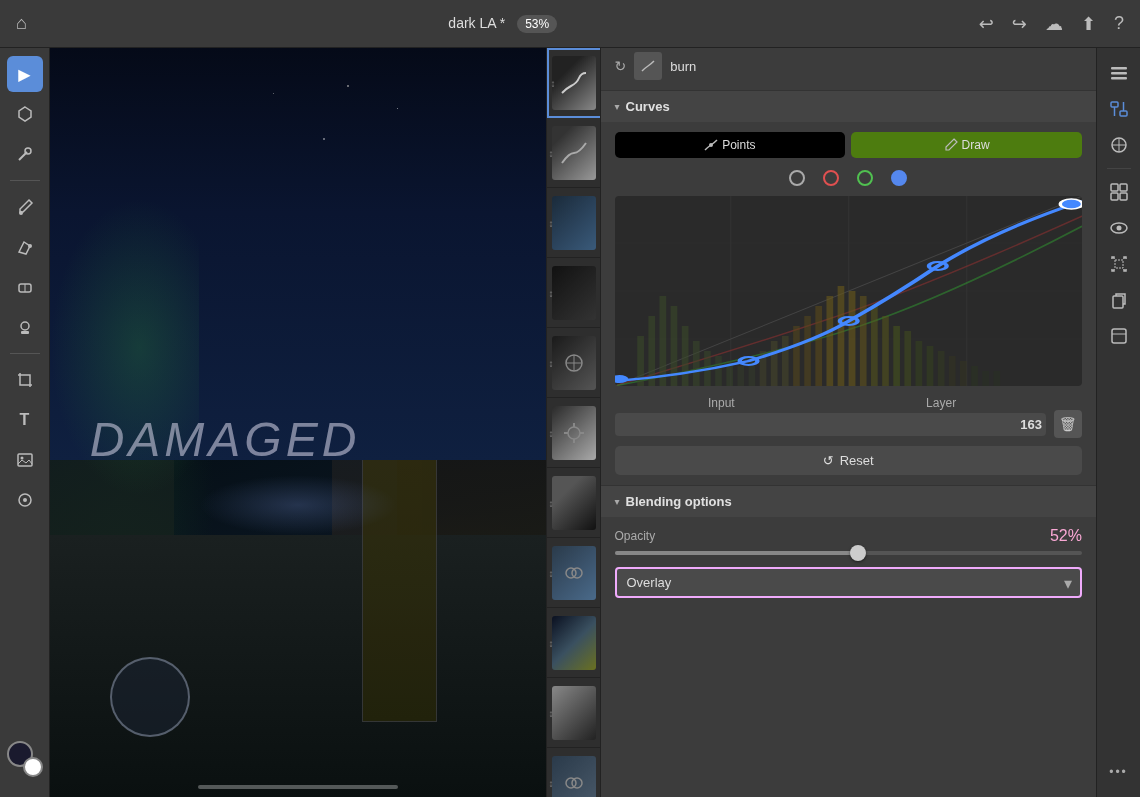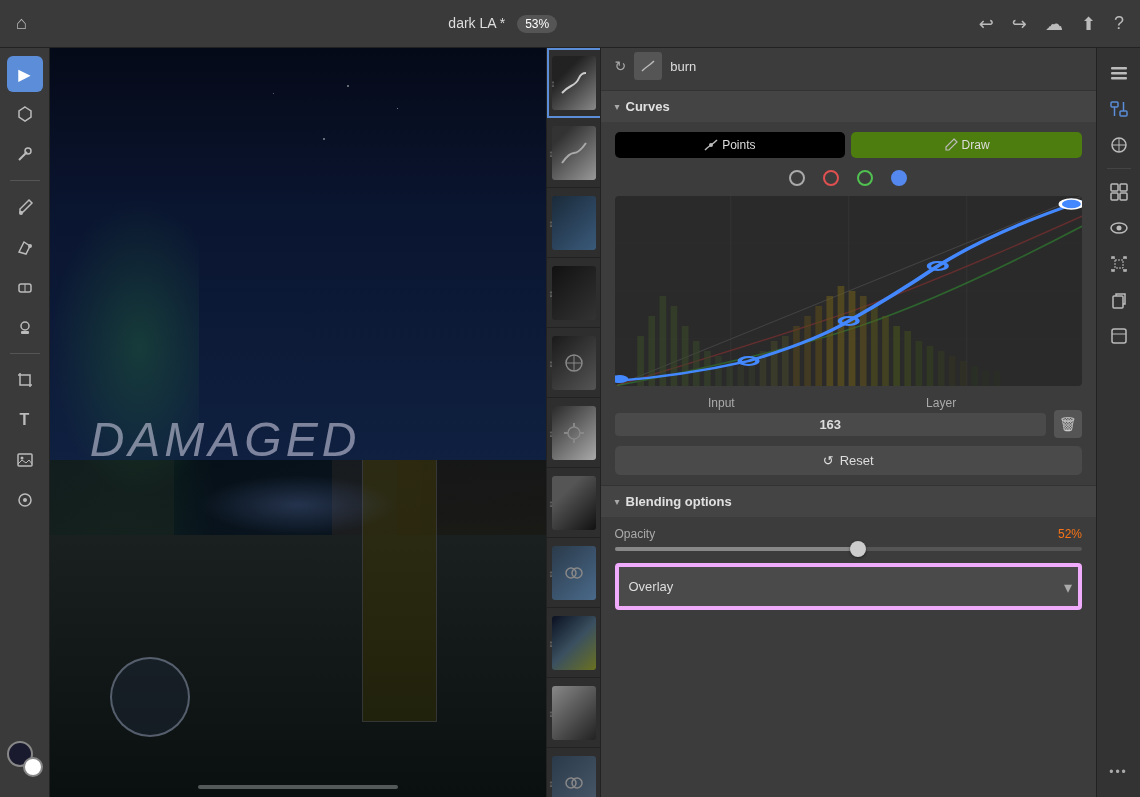--- a/index.html
+++ b/index.html
@@ -291,21 +291,21 @@
     
     .io-row {
       display: flex;
       align-items: center;
       gap: 8px;
       margin-bottom: 8px;
     }
     .io-label { color: #aaa; font-size: 12px; flex: 1; text-align: center; }
     .io-value {
       flex: 1;
-      text-align: center;
+      text-align: right;
       background: #4a4a4a;
       border-radius: 4px;
       padding: 4px;
       color: #ddd;
       font-size: 13px;
       font-weight: 600;
     }
     .delete-btn {
       width: 28px; height: 28px;
       background: #555;
@@ -337,21 +337,21 @@
 
     
     .blending-section { padding: 10px 14px; }
     .opacity-row {
       display: flex;
       align-items: center;
       justify-content: space-between;
       margin-bottom: 6px;
     }
     .opacity-label { color: #aaa; font-size: 12px; }
-    .opacity-value { color: #f97316; font-size: 12px; }
+    .opacity-value { color: #f9a8d4; font-size: 16px; }
     .slider-track {
       width: 100%;
       height: 4px;
       background: #555;
       border-radius: 2px;
       position: relative;
       margin-bottom: 12px;
     }
     .slider-fill {
       height: 100%;
@@ -363,23 +363,23 @@
       background: #ccc;
       border-radius: 50%;
       position: absolute;
       top: -6px;
       transform: translateX(-50%);
       box-shadow: 0 1px 3px rgba(0,0,0,0.5);
     }
     .blend-mode-label { color: #aaa; font-size: 12px; margin-bottom: 6px; }
     .blend-mode-select {
       width: 100%;
-      padding: 12px 10px;
+      padding: 6px 10px;
       background: #4a4a4a;
-      border: 4px solid #f0abfc;
+      border: 2px solid #f0abfc;
       border-radius: 4px;
       color: #ddd;
       font-size: 13px;
       cursor: pointer;
       appearance: none;
       -webkit-appearance: none;
     }
     .blend-mode-wrapper {
       position: relative;
     }

